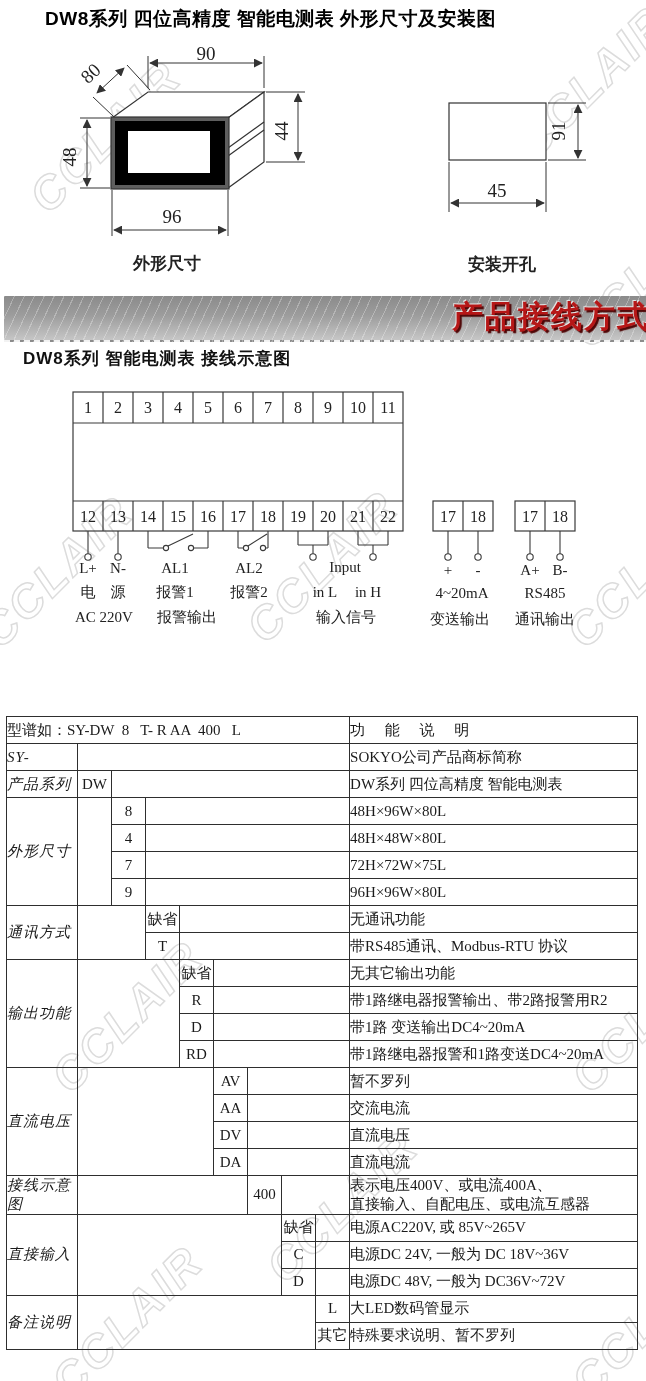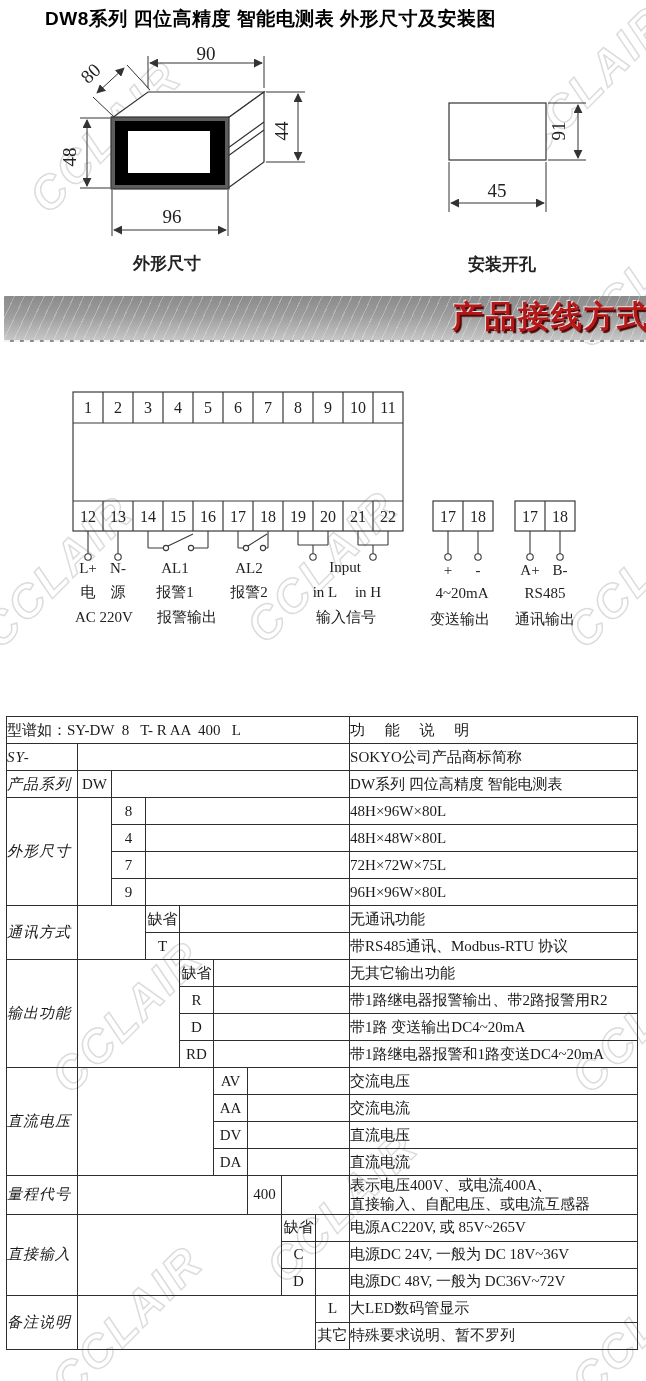--- a/index.html
+++ b/index.html
@@ -103,20 +103,21 @@
       <line x1="451" y1="163" x2="544" y2="163" marker-start="url(#ar1)" marker-end="url(#ar1)"></line>
     </g>
     <text class="dimnum" x="565" y="91" text-anchor="middle" transform="rotate(-90 565 91)">91</text>
     <text class="dimnum" x="497" y="157" text-anchor="middle">45</text>
     <text class="drawlabel" x="502" y="230" text-anchor="middle">安装开孔</text>
   </svg>
 
   <div class="banner" style="top:296px;">
     <span class="banner-text hei">产品接线方式</span>
   </div>
+  <div class="subtitle hei" style="top:347px;">DW8系列 智能电测表 接线示意图</div>
 
   <svg style="top:385px;" width="646" height="275" viewBox="0 0 646 275">
     <g stroke="#3a3a3a" stroke-width="1.2" fill="none">
       <rect x="73" y="7" width="330" height="139"></rect>
       <path d="M73,38H403 M73,116H403"></path>
       <path d="M103,7V38 M133,7V38 M163,7V38 M193,7V38 M223,7V38 M253,7V38 M283,7V38 M313,7V38 M343,7V38 M373,7V38"></path>
       <path d="M103,116V146 M133,116V146 M163,116V146 M193,116V146 M223,116V146 M253,116V146 M283,116V146 M313,116V146 M343,116V146 M373,116V146"></path>
       <rect x="433" y="116" width="60" height="30"></rect>
       <path d="M463,116V146"></path>
       <rect x="515" y="116" width="60" height="30"></rect>
@@ -282,39 +283,39 @@
     <tr>
       <td class="code">RD</td>
       <td class="blank" colspan="4"></td>
       <td class="desc">带1路继电器报警和1路变送DC4~20mA</td>
     </tr>
     <tr>
       <td class="cat" rowspan="4">直流电压</td>
       <td class="blank" colspan="4" rowspan="4"></td>
       <td class="code">AV</td>
       <td class="blank" colspan="3"></td>
-      <td class="desc">交流电压</td>
+      <td class="desc">暂不罗列</td>
     </tr>
     <tr>
       <td class="code">AA</td>
       <td class="blank" colspan="3"></td>
       <td class="desc">交流电流</td>
     </tr>
     <tr>
       <td class="code">DV</td>
       <td class="blank" colspan="3"></td>
       <td class="desc">直流电压</td>
     </tr>
     <tr>
       <td class="code">DA</td>
       <td class="blank" colspan="3"></td>
       <td class="desc">直流电流</td>
     </tr>
     <tr class="tall">
-      <td class="cat">量程代号</td>
+      <td class="cat">接线示意图</td>
       <td class="blank" colspan="5"></td>
       <td class="code">400</td>
       <td class="blank" colspan="2"></td>
       <td class="desc">
         <div>表示电压400V、或电流400A、</div>
         <div>直接输入、自配电压、或电流互感器</div>
       </td>
     </tr>
     <tr>
       <td class="cat" rowspan="3">直接输入</td>

